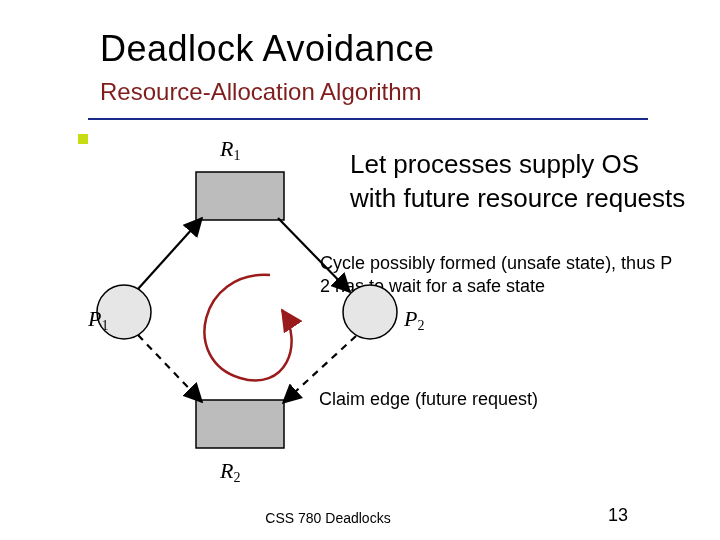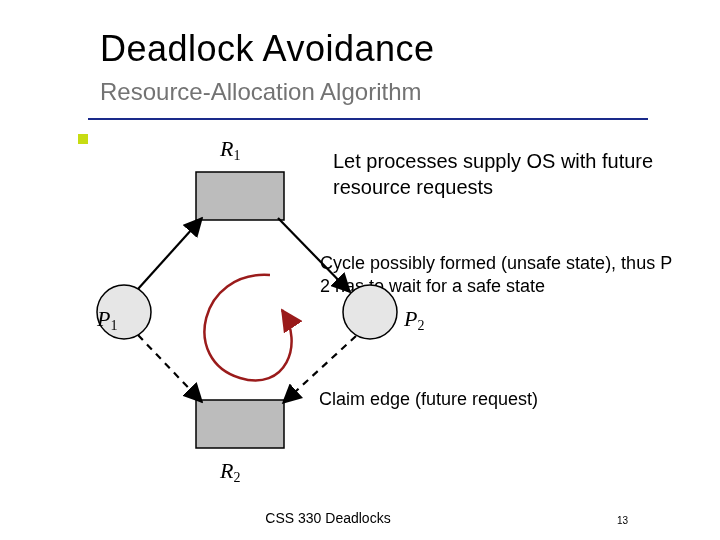--- a/index.html
+++ b/index.html
@@ -1,26 +1,26 @@
 <!DOCTYPE html>
 <html><head>
 <meta charset="utf-8">
 <style>
   html,body{margin:0;padding:0;width:720px;height:540px;background:#fff;font-family:Verdana,Geneva,sans-serif;color:#000;overflow:hidden}
   .slide{position:relative;width:656px;height:540px}
   .title{position:absolute;left:100px;top:28px;font-size:36px;letter-spacing:.5px}
-  .subtitle{position:absolute;left:100px;top:78px;font-size:24px;color:#737373}
+  .subtitle{position:absolute;left:100px;top:78px;font-size:24px;color:#7f1d1d}
   .rule{position:absolute;left:88px;top:118px;width:560px;height:2px;background:#1a2a8a}
   .bullet{position:absolute;left:78px;top:134px;width:10px;height:10px;background:#c7dc12}
-  .text-intro{position:absolute;left:333px;top:148px;width:340px;font-size:20px;line-height:1.3}
+  .text-intro{position:absolute;left:350px;top:148px;width:340px;font-size:26px;line-height:1.3}
   .text-cycle{position:absolute;left:320px;top:252px;width:360px;font-size:18px;line-height:1.25}
   .text-claim{position:absolute;left:319px;top:389px;font-size:18px}
   .text-works{position:absolute;left:358px;top:428px;width:340px;font-size:18px;line-height:1.3}
   .footer-center{position:absolute;left:0;right:0;bottom:14px;text-align:center;font-size:14px}
-  .footer-right{position:absolute;right:28px;bottom:14px;font-size:10px}
+  .footer-right{position:absolute;right:28px;bottom:14px;font-size:18px}
   .diagram{position:absolute;left:80px;top:130px;width:330px;height:360px}
   .diagram svg{position:absolute;left:0;top:0}
   .lbl{position:absolute;font-family:Liberation Serif, serif;font-style:italic;font-size:22px}
   .lbl sub{font-size:14px;font-style:normal;vertical-align:-4px}
 </style>
 </head>
 <body>
 
 <div class="slide">
   <div class="title">Deadlock Avoidance</div>
@@ -61,23 +61,23 @@
 
       <path d="M190 145 C 120 140, 100 230, 160 248 C 205 262, 225 215, 202 180" fill="none" stroke="#9a1b1b" stroke-width="2.5" marker-end="url(#arrRed)"></path>
     </svg>
 
     <div class="lbl" style="left:140px;top:6px">
       <span>R</span><sub>1</sub>
     </div>
     <div class="lbl" style="left:140px;top:328px">
       <span>R</span><sub>2</sub>
     </div>
-    <div class="lbl" style="left:17px;top:176px">
+    <div class="lbl" style="left:8px;top:176px">
       <span>P</span><sub>1</sub>
     </div>
     <div class="lbl" style="left:324px;top:176px">
       <span>P</span><sub>2</sub>
     </div>
   </div>
 
-  <div class="footer-center">CSS 330 Deadlocks</div>
+  <div class="footer-center">CSS 780 Deadlocks</div>
   <div class="footer-right">13</div>
 </div>
 
 </body></html>

